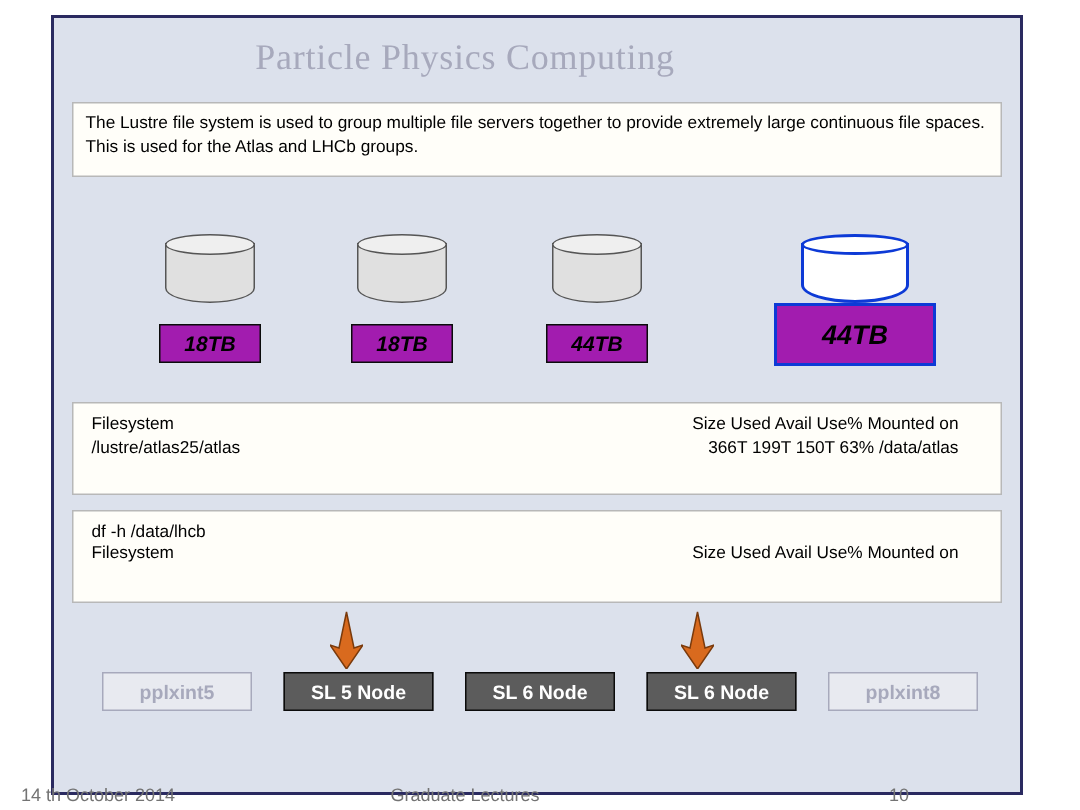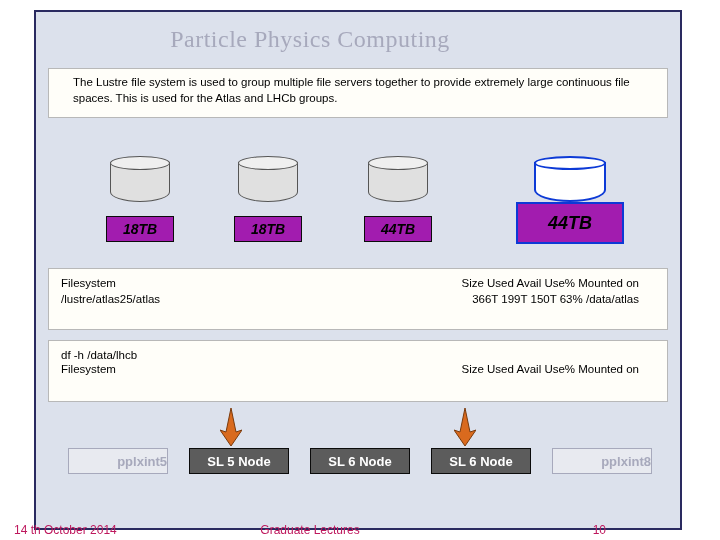--- a/index.html
+++ b/index.html
@@ -1,39 +1,39 @@
 <!DOCTYPE html>
 <html><head>
 <meta charset="utf-8">
 <style>
   * { box-sizing: border-box; margin: 0; padding: 0; }
   body { width: 720px; height: 540px; background: #fff; font-family: Arial, sans-serif; overflow: hidden; }
   .slide { position: relative; width: 620px; height: 540px; }
   .slide-bg { position: absolute; left: 34px; top: 10px; width: 648px; height: 520px; background: #dce1ec; border: 2px solid #2a2a60; }
   .title { position: absolute; left: 0; right: 0; top: 26px; text-align: center; font-family: Georgia, 'Times New Roman', serif; font-size: 24px; color: #a7a9bc; letter-spacing: .5px; }
-  .intro-box { position: absolute; left: 48px; top: 68px; width: 620px; height: 50px; background: #fffef9; border: 1px solid #b8b8b8; padding: 6px 24px; font-size: 11.5px; color: #000; line-height: 1.35; }
+  .intro-box { position: absolute; left: 48px; top: 68px; width: 620px; height: 50px; background: #fffef9; border: 1px solid #b8b8b8; padding: 6px 8px; font-size: 11.5px; color: #000; line-height: 1.35; }
   .capbox { position: absolute; width: 68px; height: 26px; background: #a21caf; border: 1px solid #0b0b0b; display: flex; align-items: center; justify-content: center; font-size: 14px; font-weight: bold; top: 216px; font-style: italic; }
   .capbox.big { width: 108px; height: 42px; font-size: 18px; top: 202px; border: 2px solid #0d3ad6; }
   
   .cyl { position: absolute; top: 156px; width: 60px; height: 46px; }
   .cyl .body { position: absolute; left: 0; top: 6px; width: 60px; height: 40px; background: #e0e0e0; border: 1.5px solid #555; border-radius: 0 0 30px 30px / 0 0 10px 10px; }
   .cyl .top { position: absolute; left: 0; top: 0; width: 60px; height: 14px; background: #efefef; border: 1.5px solid #555; border-radius: 50%; }
   .cyl.blue .body { background: #fff; border: 2px solid #0d3ad6; border-radius: 0 0 36px 36px / 0 0 12px 12px; }
   .cyl.blue .top { background: #fff; border: 2px solid #0d3ad6; }
   .outbox { position: absolute; left: 48px; width: 620px; background: #fffef9; border: 1px solid #b8b8b8; padding: 8px 12px; font-size: 11.5px; color: #000; }
   .out-cmd { margin-bottom: 2px; }
   .out-hdr { position: absolute; right: 16px; }
   .out-val { position: absolute; right: 16px; }
   .arrow { position: absolute; top: 406px; width: 22px; height: 40px; }
   .arrow svg { width: 100%; height: 100%; }
   .node-row { position: absolute; left: 68px; top: 448px; width: 584px; display: flex; justify-content: space-between; }
   .node { width: 100px; height: 26px; border: 1.5px solid #0b0b0b; background: #fff; display: flex; align-items: center; justify-content: center; font-size: 13px; font-weight: bold; }
   .node.dark { background: #5c5c5c; color: #fff; align-items: center; }
-  .node.ghost { background: #e8eaf0; color: #a7a9bc; border-color: #a7a9bc; justify-content: flex-end; }
-  .footer { position: absolute; left: 14px; right: 14px; bottom: 3px; display: flex; justify-content: space-between; align-items: baseline; font-size: 12px; color: #be185d; }
+  .node.ghost { background: #e8eaf0; color: #a7a9bc; border-color: #a7a9bc; }
+  .footer { position: absolute; left: 14px; right: 14px; bottom: 3px; display: flex; justify-content: space-between; align-items: baseline; font-size: 12px; color: #737373; }
   .footer .ctr { position: absolute; left: 50%; transform: translateX(-50%); }
 </style>
 </head>
 <body>
 
 <div class="slide">
   <div class="slide-bg"></div>
 
   <div class="title">Particle Physics Computing</div>
 

